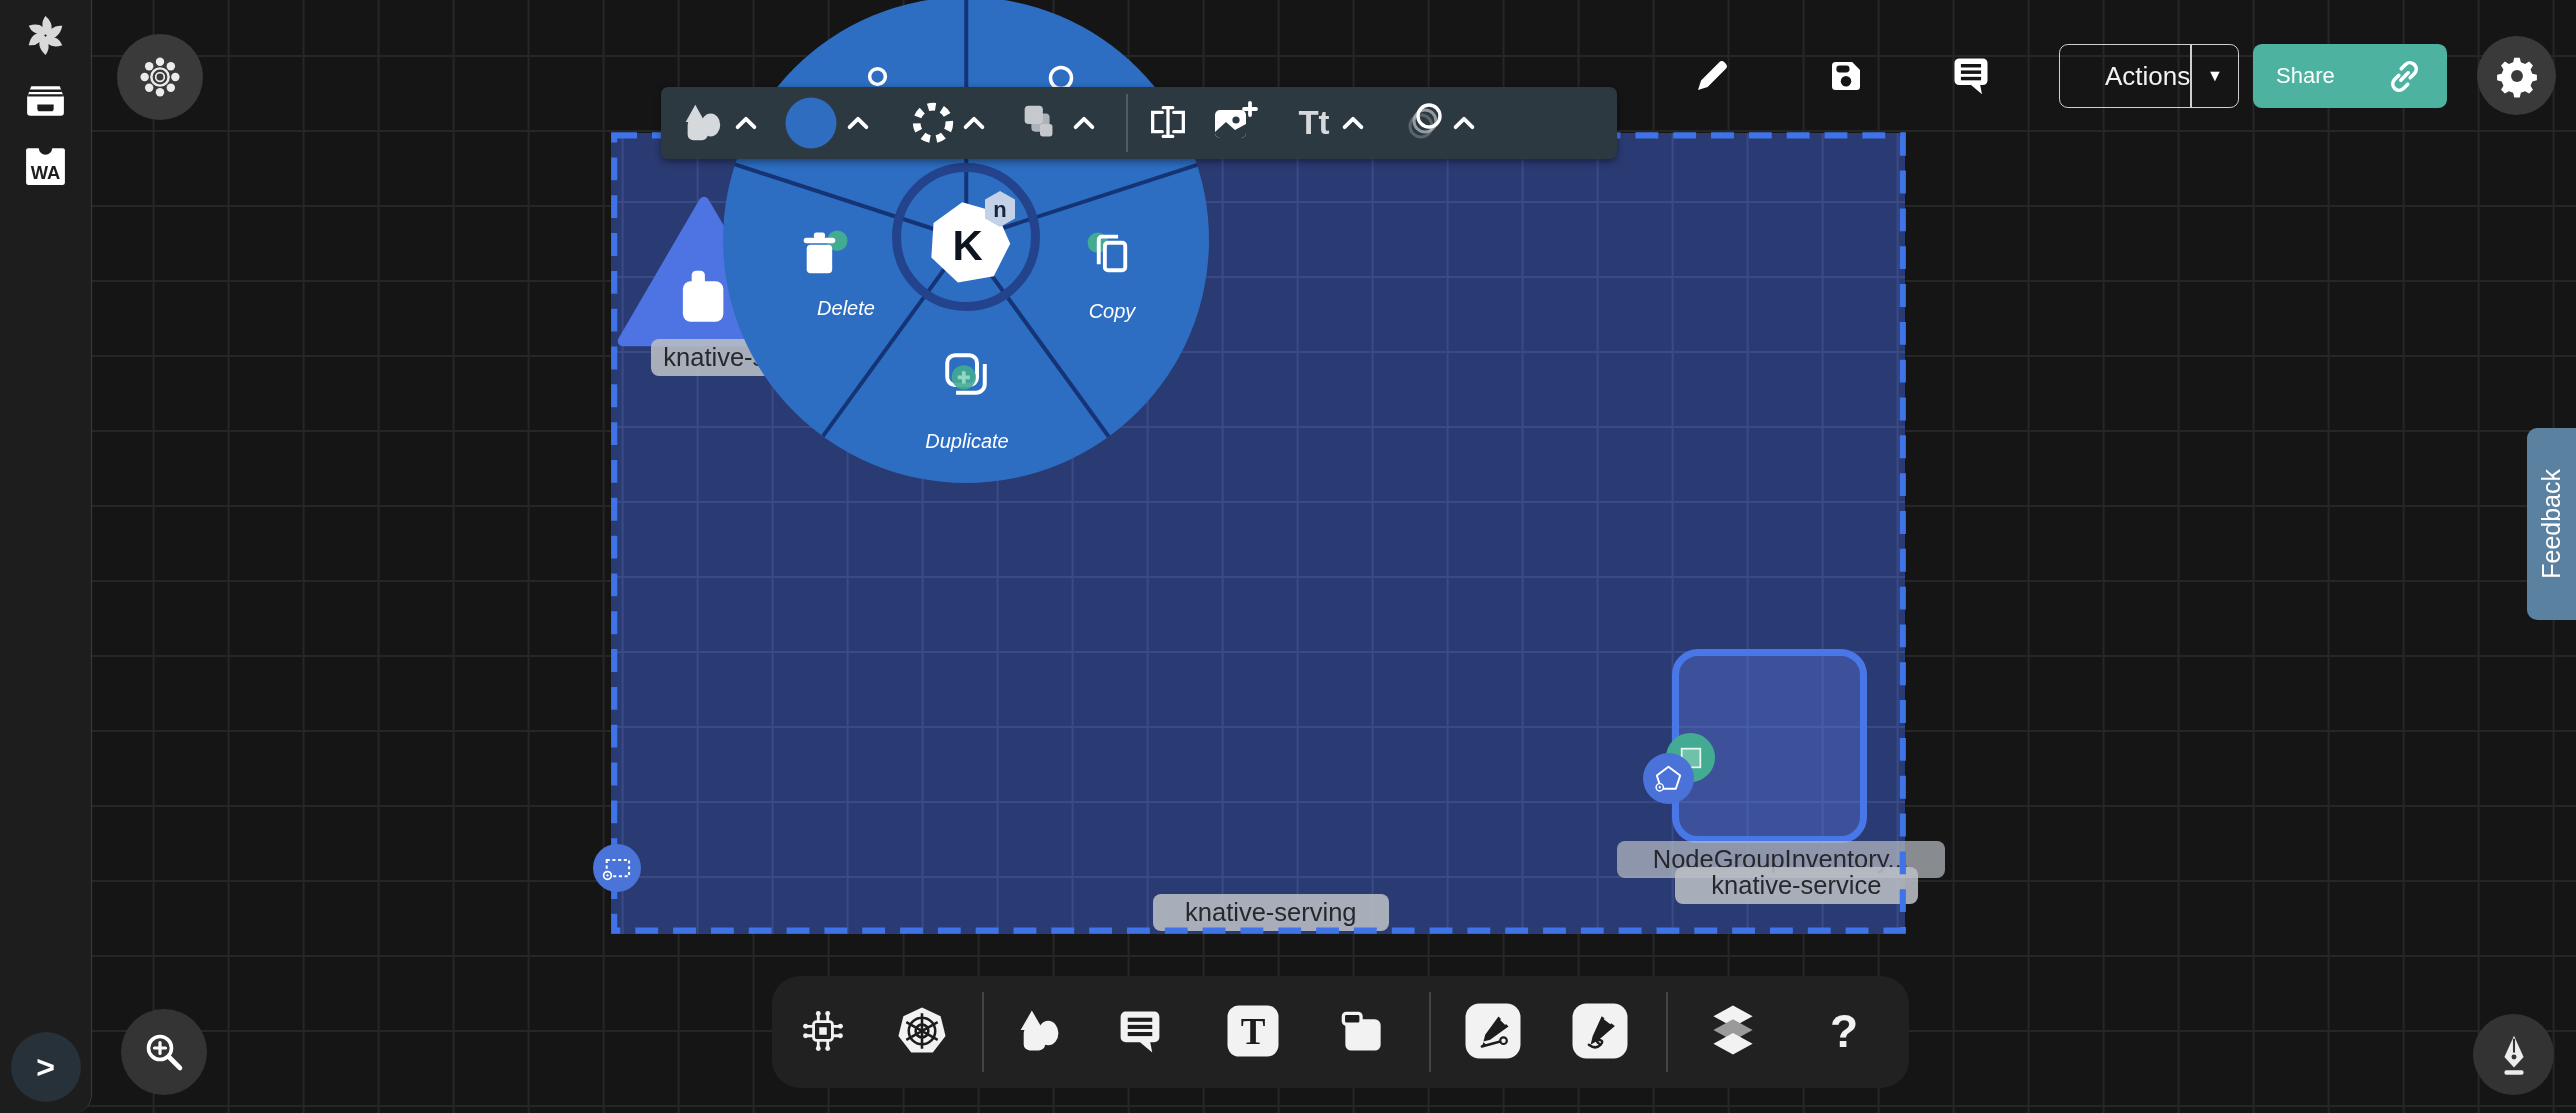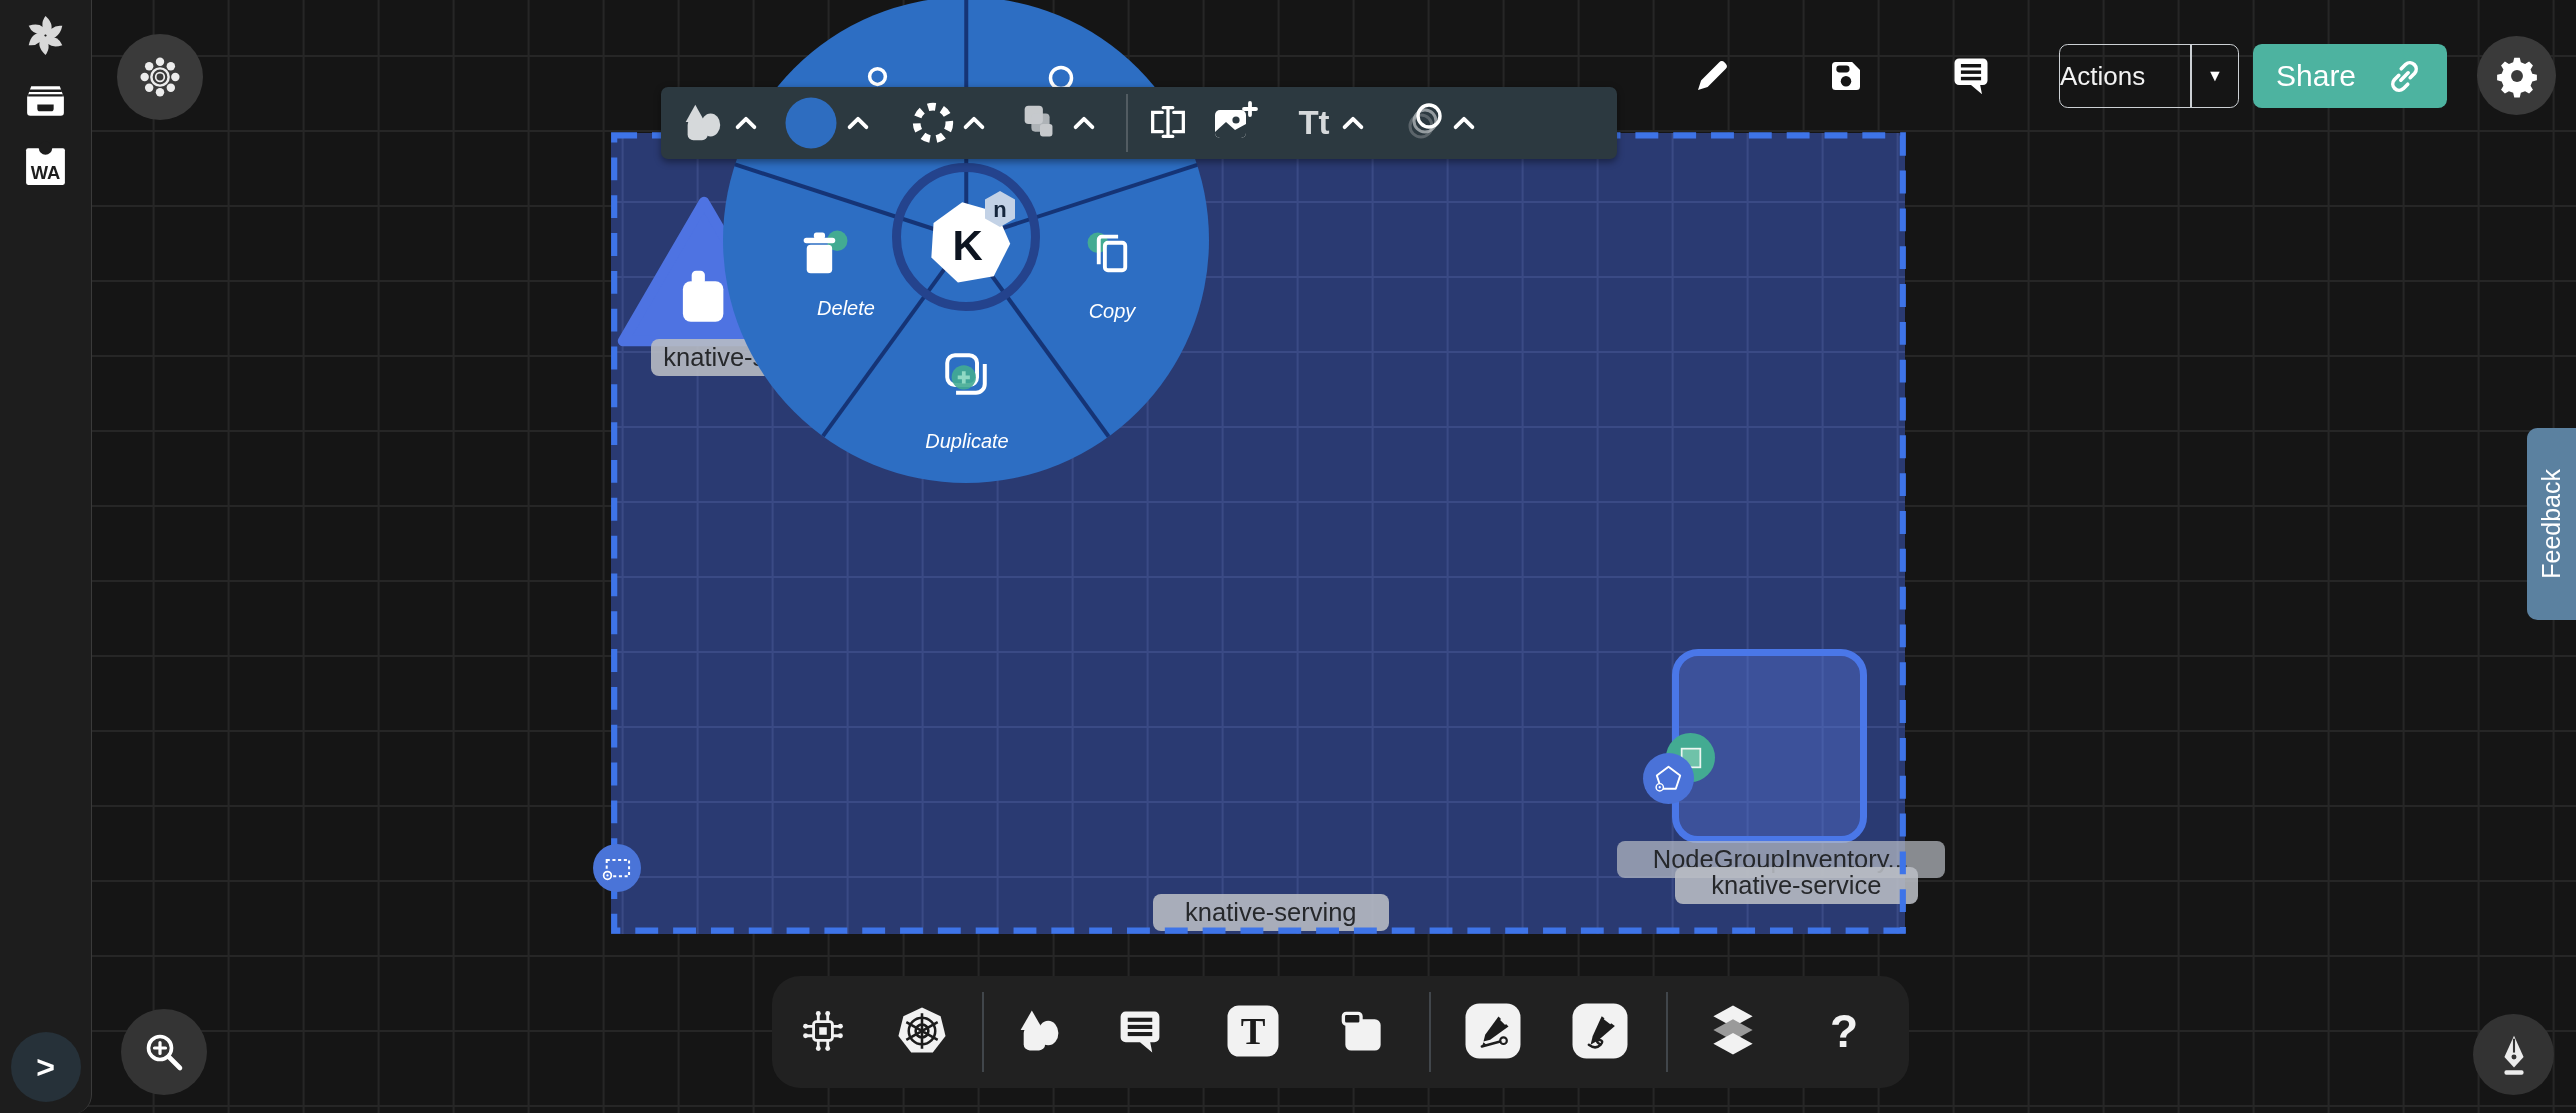--- a/index.html
+++ b/index.html
@@ -298,27 +298,27 @@
   <circle cx="24" cy="30" r="6" fill="#151515"></circle>
 </svg>
 <svg class="abs" style="left:1949px;top:53px;z-index:40" width="44" height="44" viewBox="0 0 48 48">
   <path d="M6 11 a5 5 0 0 1 5 -5 h26 a5 5 0 0 1 5 5 v19 a5 5 0 0 1 -5 5 h-3 l2 10 -12 -10 h-13 a5 5 0 0 1 -5 -5 Z" fill="#fff"></path>
   <rect x="13" y="12" width="22" height="3.8" fill="#151515"></rect>
   <rect x="13" y="19" width="22" height="3.8" fill="#151515"></rect>
   <rect x="13" y="26" width="22" height="3.8" fill="#151515"></rect>
 </svg>
 
 <div class="abs btn-actions">
-  <span style="flex:1;text-align:left;font-size:26px;color:#f2f2f2">Actions</span>
+  <span style="flex:1;text-align:right;font-size:26px;color:#f2f2f2">Actions</span>
   <span style="width:1.8px;height:100%;background:#ccd0d4"></span>
   <span class="cc" style="width:46px;font-size:16px;color:#fff">▼</span>
 </div>
 
 <div class="abs btn-share">
-  <span style="font-size:30px;color:#fff">Share</span>
+  <span style="font-size:22px;color:#fff">Share</span>
   <svg width="39" height="39" viewBox="0 0 48 48">
     <g fill="none" stroke="#fff" stroke-width="4.4" stroke-linecap="round">
       <path d="M19.5 28.5 L28.5 19.5"></path>
       <path d="M17 22.5 l-5.5 5.5 a7.8 7.8 0 0 0 11 11 l5.5 -5.5"></path>
       <path d="M31 25.5 l5.5 -5.5 a7.8 7.8 0 0 0 -11 -11 l-5.5 5.5"></path>
     </g>
   </svg>
 </div>
 
 <div class="abs cc gear-btn">

